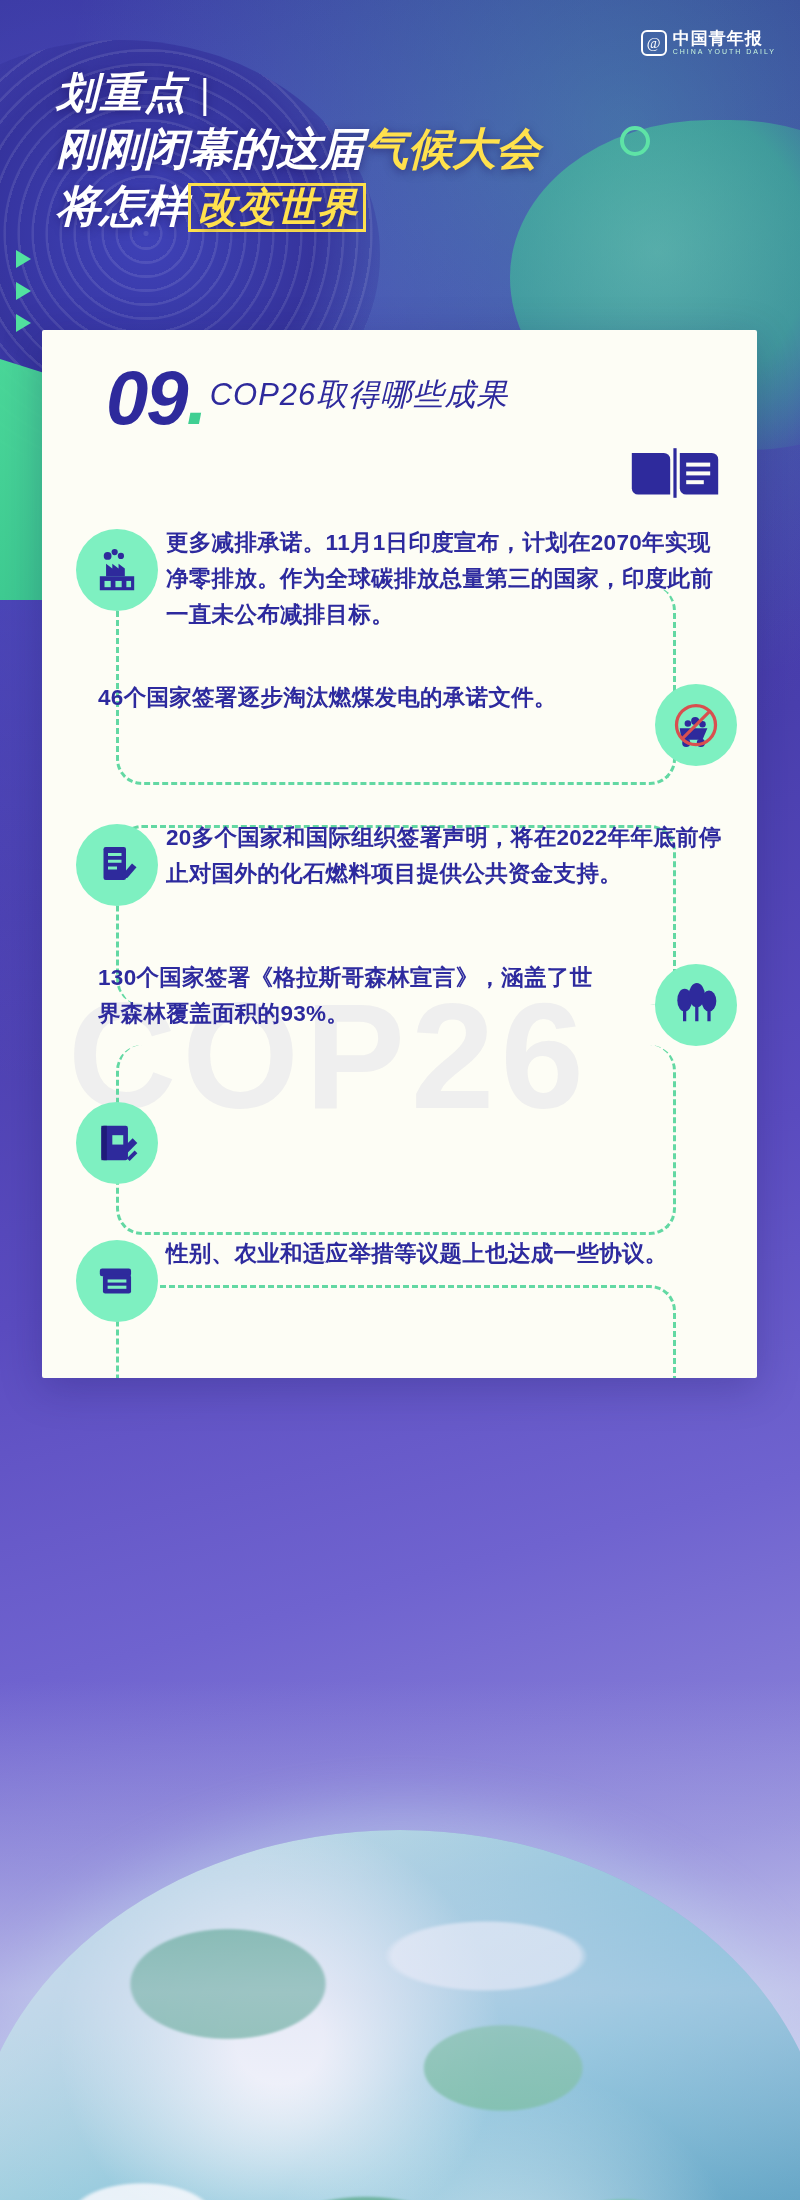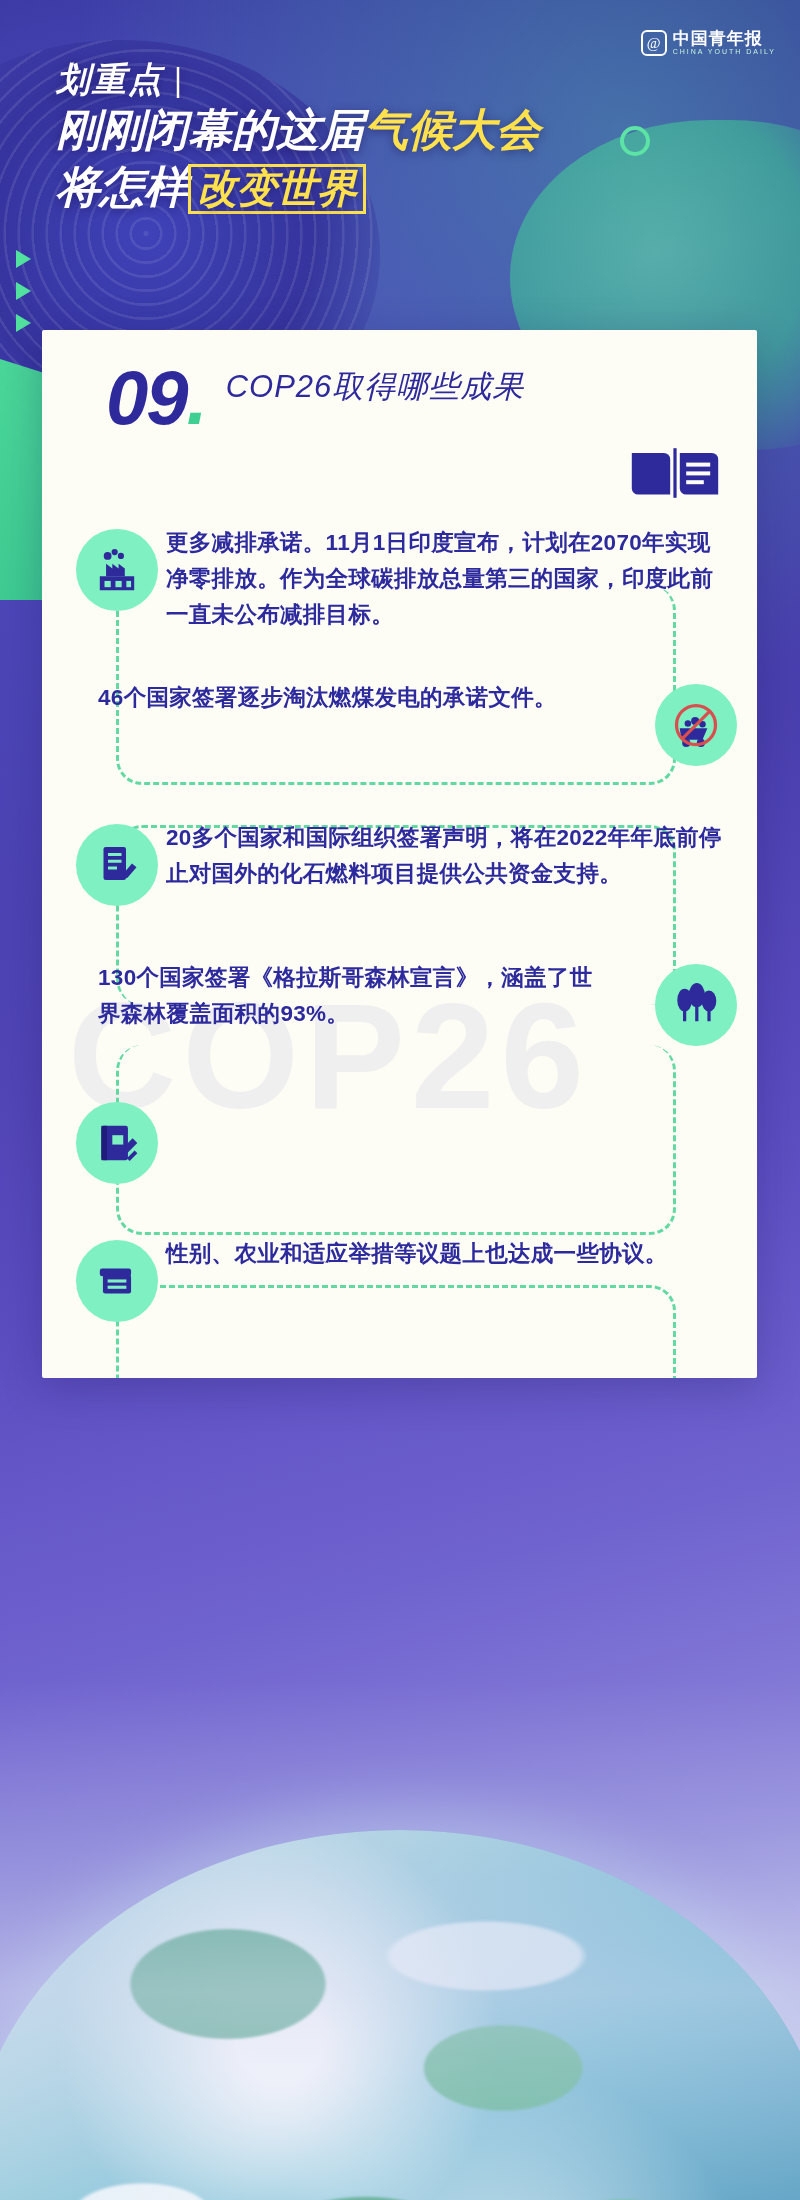--- a/index.html
+++ b/index.html
@@ -133,21 +133,21 @@
   .headline .l {
     font-family: "Liberation Serif", serif;
     font-weight: bold;
     font-style: italic;
     color: #ffffff;
     font-size: 44px;
     line-height: 1.30;
     white-space: nowrap;
     text-shadow: 0 2px 10px rgba(20,10,80,0.5);
   }
-  .headline .l1 { font-size: 34px; letter-spacing: 2px; }
+  .headline .l1 { font-size: 42px; letter-spacing: 2px; margin-top: 8px; }
   .hl-yellow { color: #ffe14d; }
   .hl-box {
     color: #ffe14d;
     border: 3px solid #ffe14d;
     padding: 0 6px;
     display: inline-block;
     line-height: 1.08;
     font-size: 40px;
   }
   .dot-ring {
@@ -175,22 +175,21 @@
     font-size: 150px; font-weight: bold;
     color: rgba(120,120,190,0.10);
     letter-spacing: 6px;
     font-family: "Liberation Sans", sans-serif;
     pointer-events: none;
     white-space: nowrap;
   }
 
   .card-head {
     display: flex;
-    align-items: flex-start;
-    gap: 16px;
+    align-items: center;
     padding-left: 30px;
     position: relative;
   }
   .num {
     font-size: 76px;
     font-weight: bold;
     font-style: italic;
     color: #2e2a9c;
     line-height: 0.85;
     letter-spacing: -2px;

